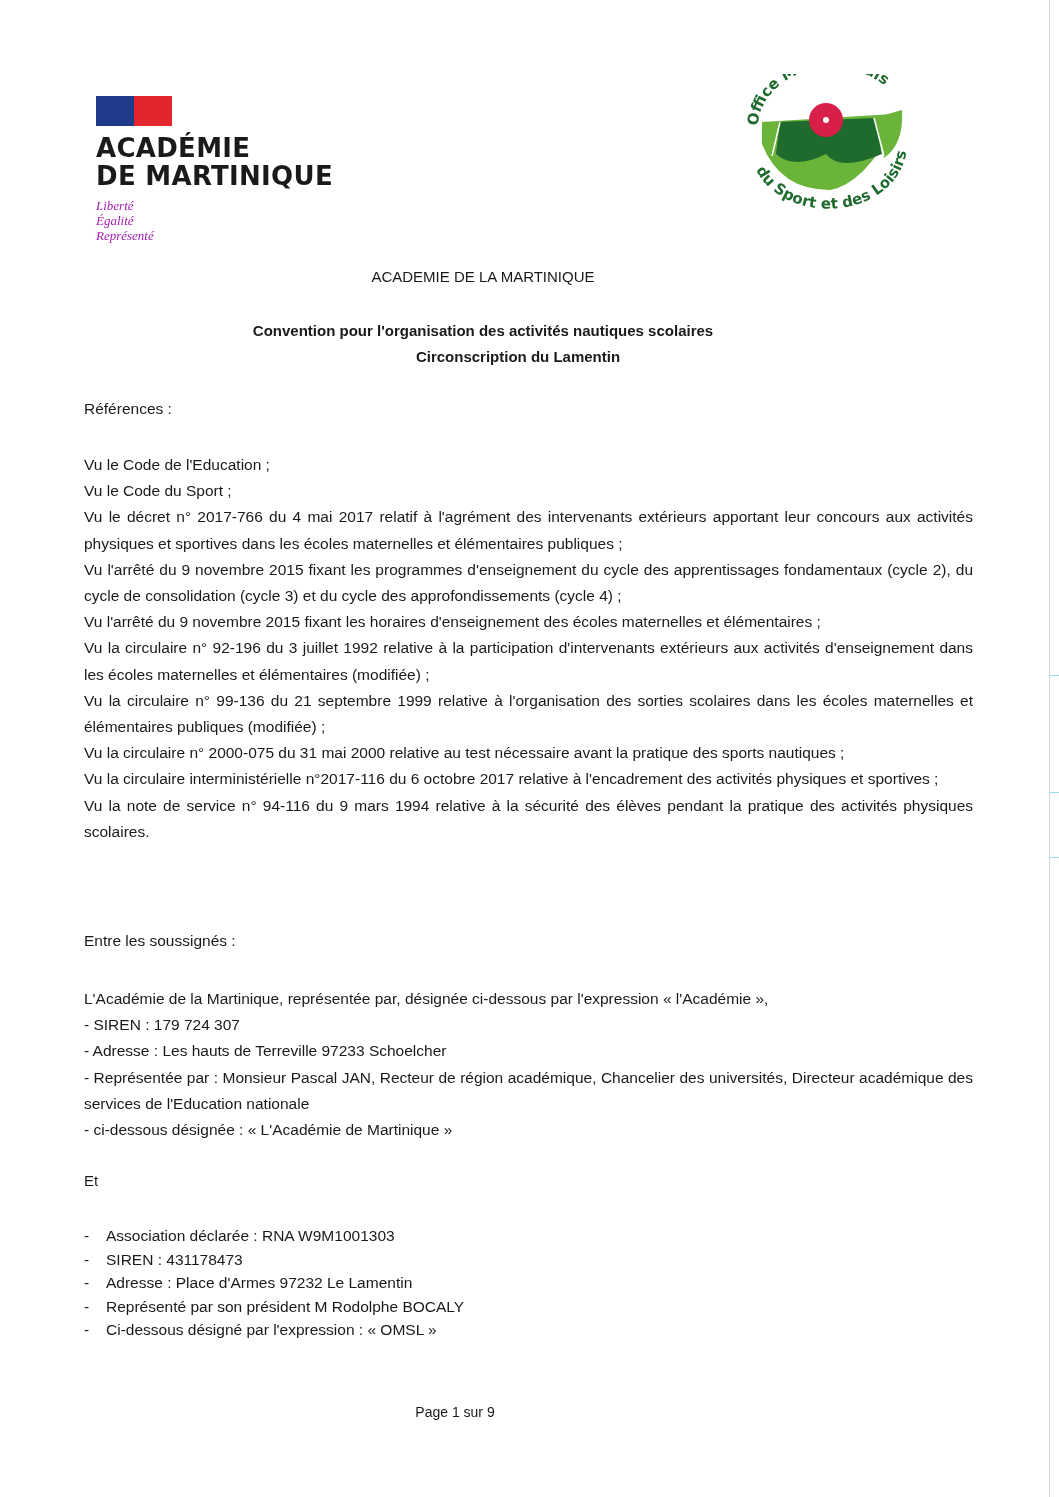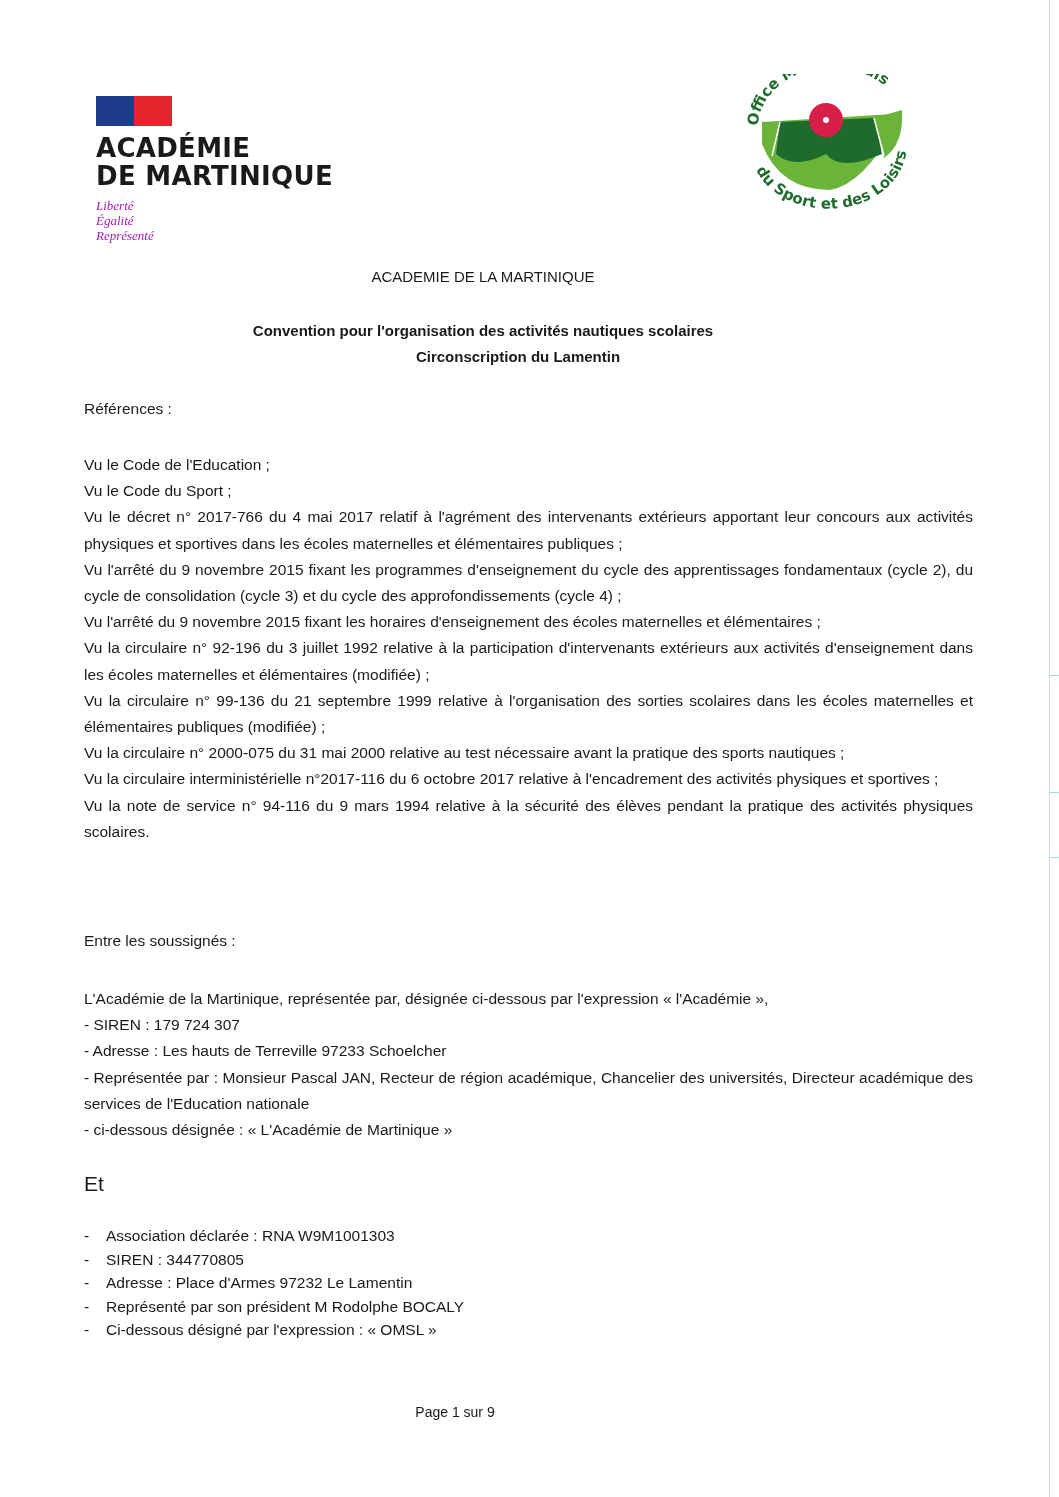--- a/index.html
+++ b/index.html
@@ -23,21 +23,21 @@
   .h1 { top: 268px; }
   .h2 { top: 322px; font-weight: bold; }
   .h3 { top: 348px; font-weight: bold; padding-left: 35px; }
 
   .body { position: absolute; left: 84px; width: 889px; font-size: 15.5px; line-height: 26.2px; text-align: justify; }
   .body p { margin: 0; }
   .refs-title { position: absolute; left: 84px; top: 400px; font-size: 15.5px; }
   .refs { top: 452px; }
   .entre { position: absolute; left: 84px; top: 932px; font-size: 15.5px; }
   .party1 { top: 986px; }
-  .et { position: absolute; left: 84px; top: 1172px; font-size: 21px; }
+  .et { position: absolute; left: 84px; top: 1172px; font-size: 15px; }
   .party2 { top: 1224px; line-height: 23.6px; }
   .party2 ul { margin: 0; padding: 0; list-style: none; }
   .party2 li { position: relative; padding-left: 22px; }
   .party2 li .dash { position: absolute; left: 0; }
   .footer { position: absolute; left: 0; width: 910px; top: 1404px; text-align: center; font-size: 14px; }
 </style>
 </head>
 <body>
 
 <div class="page">
@@ -109,21 +109,21 @@
     <p>- Adresse : Les hauts de Terreville 97233 Schoelcher</p>
     <p>- Représentée par : Monsieur Pascal JAN, Recteur de région académique, Chancelier des universités, Directeur académique des services de l'Education nationale</p>
     <p>- ci-dessous désignée : « L'Académie de Martinique »</p>
   </div>
 
   <div class="et">Et</div>
 
   <div class="body party2">
     <ul>
       <li><span class="dash">-</span><span>Association déclarée : RNA W9M1001303</span></li>
-      <li><span class="dash">-</span><span>SIREN : 344770805</span></li>
+      <li><span class="dash">-</span><span>SIREN : 431178473</span></li>
       <li><span class="dash">-</span><span>Adresse : Place d'Armes 97232 Le Lamentin</span></li>
       <li><span class="dash">-</span><span>Représenté par son président M Rodolphe BOCALY</span></li>
       <li><span class="dash">-</span><span>Ci-dessous désigné par l'expression : « OMSL »</span></li>
     </ul>
   </div>
 
   <div class="footer">Page 1 sur 9</div>
 </div>
 
 </body></html>

